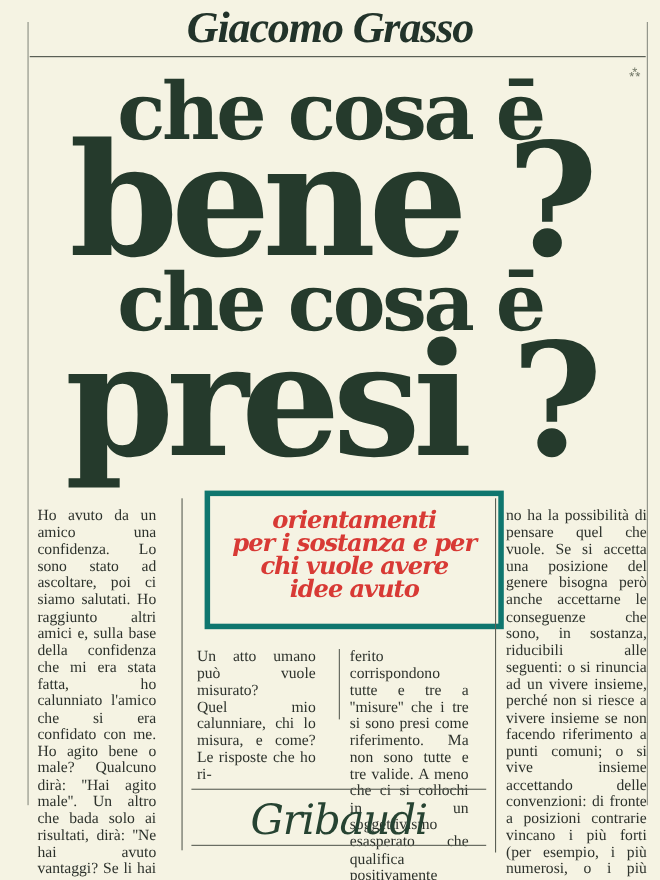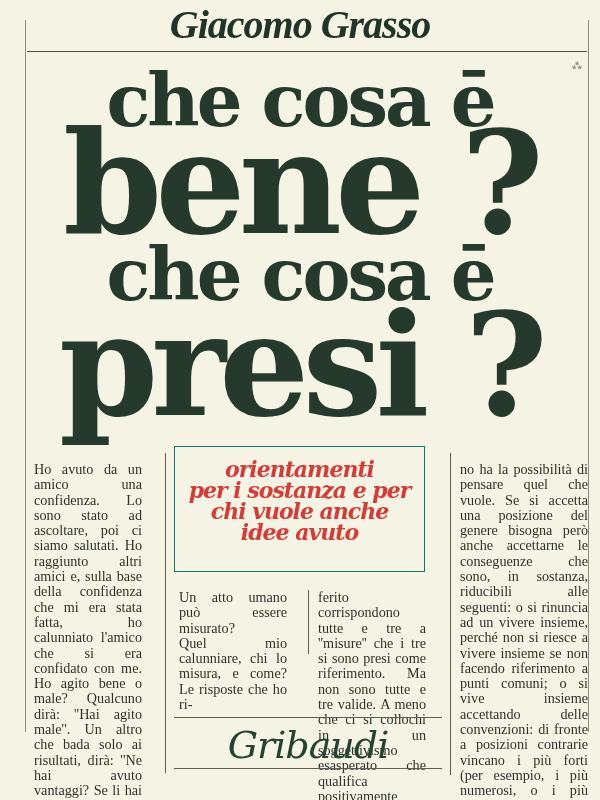--- a/index.html
+++ b/index.html
@@ -35,22 +35,22 @@
     .col p { margin: 0; }
     .col1 { left: 34px; top: 462px; width: 108px; height: 305px; }
     .col2 { left: 179px; top: 590px; width: 108px; }
     .col3 { left: 318px; top: 590px; width: 108px; }
     .col4 { left: 460px; top: 462px; width: 128px; }
     .vline { position: absolute; width: 1px; background: #5a5f55; }
     .v1 { left: 165px; top: 453px; height: 320px; }
     .v2 { left: 308px; top: 590px; height: 64px; }
     .v3 { left: 450px; top: 453px; height: 322px; }
     .redbox {
-      position: absolute; left: 174px; top: 446px; width: 251px; height: 126px;
-      border: 1px solid #0f766e; box-sizing: border-box;
+      position: absolute; left: 186px; top: 446px; width: 272px; height: 126px;
+      border: 5px solid #0f766e; box-sizing: border-box;
     }
     .redbox-text {
       position: absolute; left: 0; top: 12px; width: 100%; text-align: center;
       font-family: "DejaVu Serif", serif; font-style: italic; font-weight: bold;
       font-size: 22px; line-height: 21px; color: #d83a35; letter-spacing: -1px;
     }
     .rule-mid { position: absolute; left: 174px; top: 717px; width: 268px; height: 1px; background: #5a5f55; }
     .publisher {
       position: absolute; left: 174px; top: 720px; width: 268px; text-align: center;
       font-family: "DejaVu Serif", serif; font-style: italic; font-weight: normal;
@@ -77,27 +77,27 @@
   <p>Ho avuto da un amico una confidenza. Lo sono stato ad ascoltare, poi ci siamo salutati. Ho raggiunto altri amici e, sulla base della confidenza che mi era stata fatta, ho calunniato l'amico che si era confidato con me. Ho agito bene o male? Qualcuno dirà: ''Hai agito male''. Un altro che bada solo ai risultati, dirà: ''Ne hai avuto vantaggi? Se li hai avuti, hai agito bene''.</p>
 
 </div>
 
 <div class="vline v1"></div>
 
 <div class="redbox">
   <div class="redbox-text">
     <div>orientamenti</div>
     <div>per i sostanza e per</div>
-    <div>chi vuole anche</div>
+    <div>chi vuole avere</div>
     <div>idee avuto</div>
   </div>
 </div>
 
 <div class="col col2">
-  <p>Un atto umano può essere misurato?</p>
+  <p>Un atto umano può vuole misurato?</p>
   <p>Quel mio calunniare, chi lo misura, e come? Le risposte che ho ri-</p>
 </div>
 
 <div class="vline v2"></div>
 
 <div class="col col3">
   <p>ferito corrispondono tutte e tre a ''misure'' che i tre si sono presi come riferimento. Ma non sono tutte e tre valide. A meno che ci si collochi in un soggettivismo esasperato che qualifica positivamente qualsiasi giudizio solo perché ognu-</p>
 </div>
 
 <div class="vline v3"></div>

